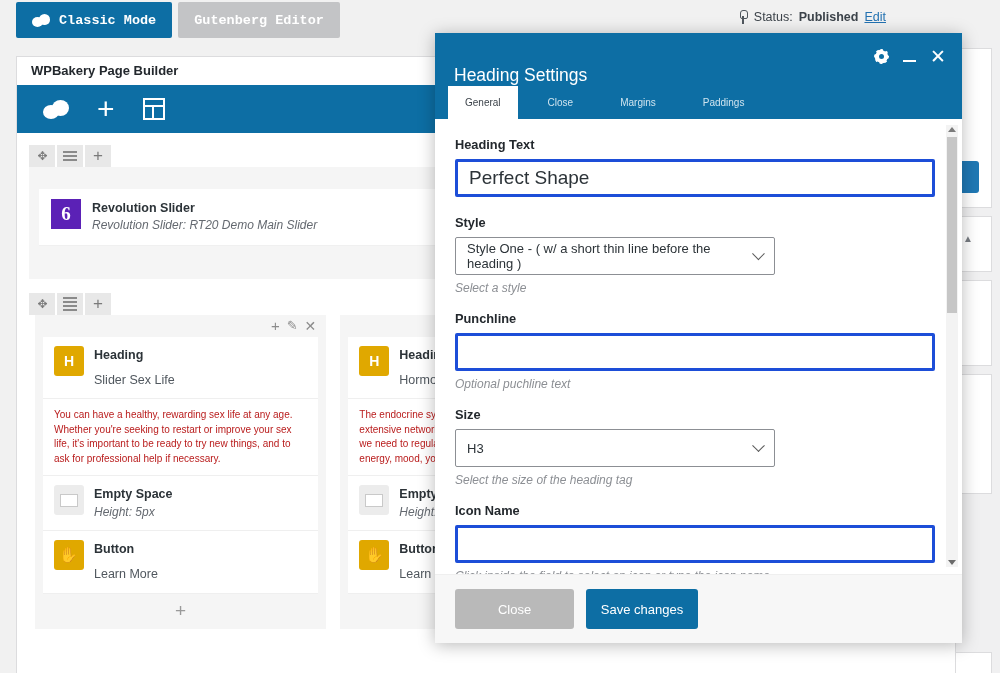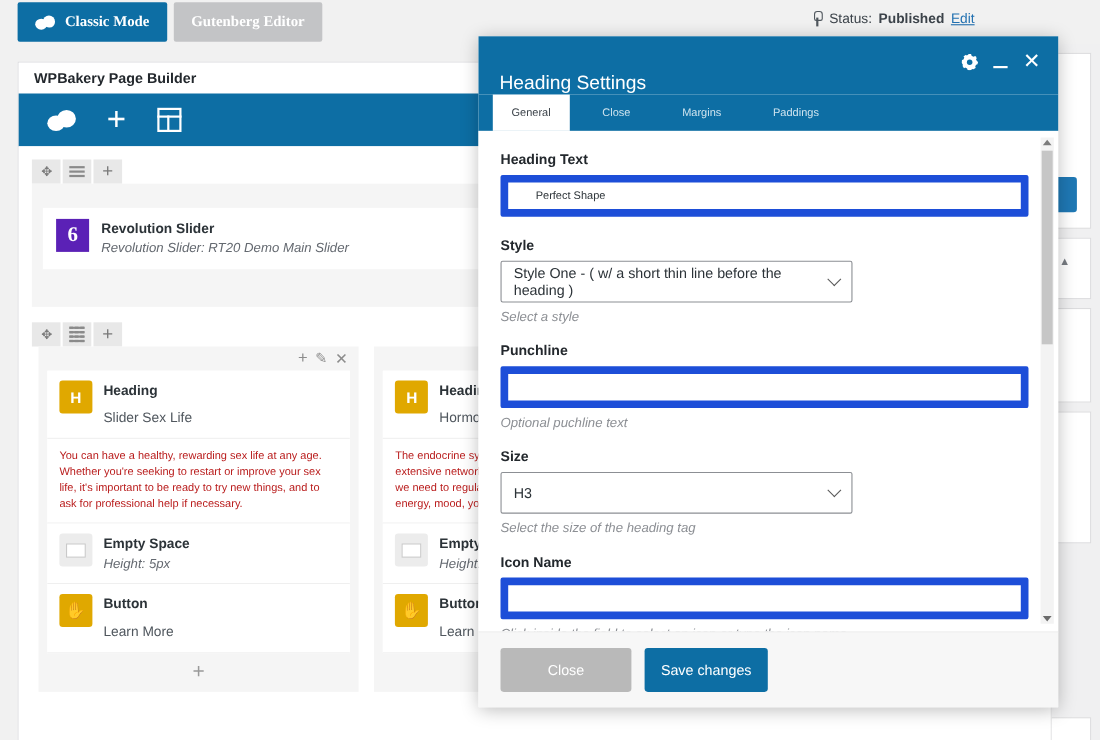--- a/index.html
+++ b/index.html
@@ -13,21 +13,21 @@
     font-size: 13px;
     color: #32373c;
   }
   #root { position: relative; width: 1000px; height: 673px; background:#f1f1f1; }
 
   
   .mode-bar { position:absolute; left:16px; top:2px; display:flex; gap:6px; align-items:center; }
   .mode-btn {
     display:flex; align-items:center; gap:9px;
     height:36px; padding:0 16px; border:none; cursor:pointer;
-    font-family:Liberation Serif, serif; font-size:13.5px; font-weight:600;
+    font-family:Liberation Mono, monospace; font-size:13.5px; font-weight:600;
     border-radius:2px;
   }
   .mode-btn.primary { background:#0d6ea4; color:#fff; }
   .mode-btn.secondary { background:#c3c4c6; color:#ffffff; }
   .cloud-ico { display:inline-block; width:18px; height:13px; position:relative; }
   .cloud-ico::before {
     content:""; position:absolute; left:0; top:3px; width:11px; height:10px;
     background:#fff; border-radius:50%;
   }
   .cloud-ico::after {
@@ -211,22 +211,22 @@
   }
   .mtab.active { background:#fff; color:#3c434a; font-weight:400; }
 
   .modal-body {
     position:absolute; left:0; top:86px; right:0; bottom:69px;
     background:#fff; overflow:hidden; padding:18px 20px 0 20px;
   }
   .fld { margin-bottom:4px; }
   .fld-label { font-size:12.8px; font-weight:700; color:#23282d; margin-bottom:7px; }
   .fld-input {
-    width:480px; height:38px; border:7px solid #1d4ed8; border-radius:2px;
-    background:#fff; padding:0 25px; font-size:10px; color:#2c3338;
+    width:480px; height:38px; border:3px solid #1d4ed8; border-radius:2px;
+    background:#fff; padding:0 11px; font-size:19px; color:#2c3338;
     font-family:"Liberation Sans", sans-serif; display:flex; align-items:center;
   }
   .fld-select {
     width:320px; height:38px; border:1px solid #8c8f94; border-radius:2px; background:#fff;
     padding:0 11px; font-size:13px; color:#2c3338; display:flex; align-items:center;
     justify-content:space-between; cursor:pointer;
   }
   .chev { width:9px; height:9px; border-right:1.6px solid #5a5a5a; border-bottom:1.6px solid #5a5a5a;
           transform:rotate(45deg) translate(-2px,-2px); }
   .fld-help { font-size:12px; color:#8c8f94; font-style:italic; margin:6px 0 16px; }

